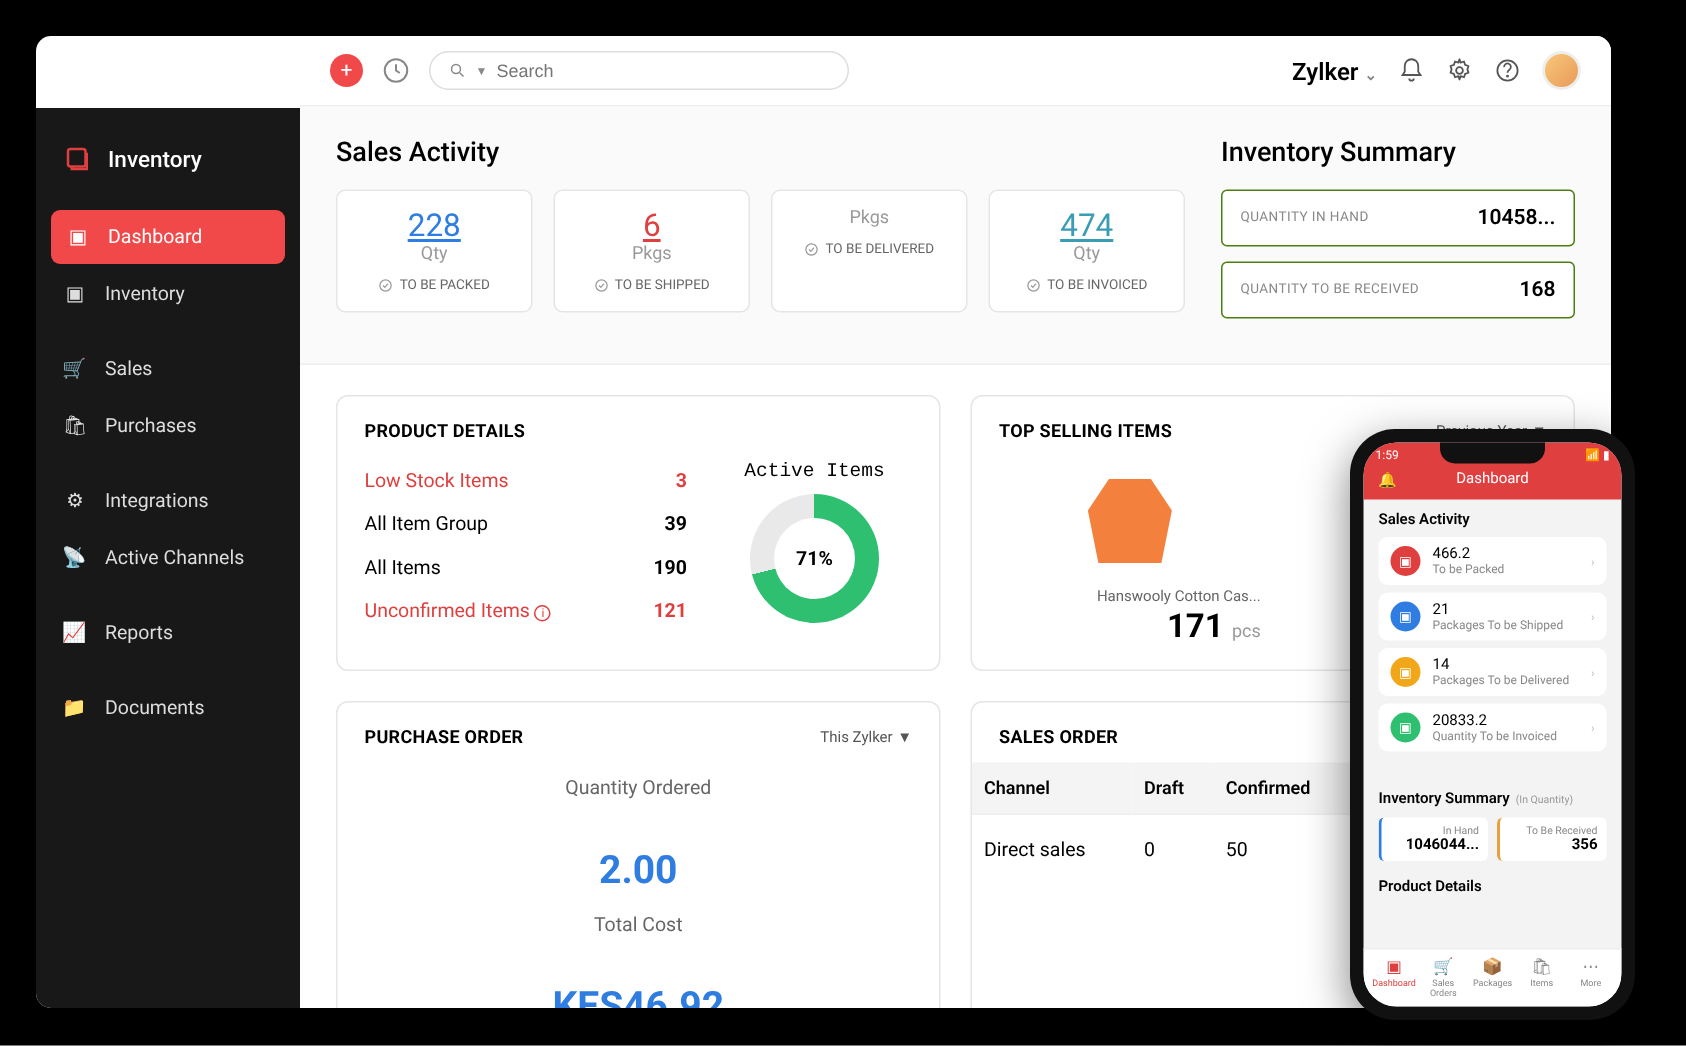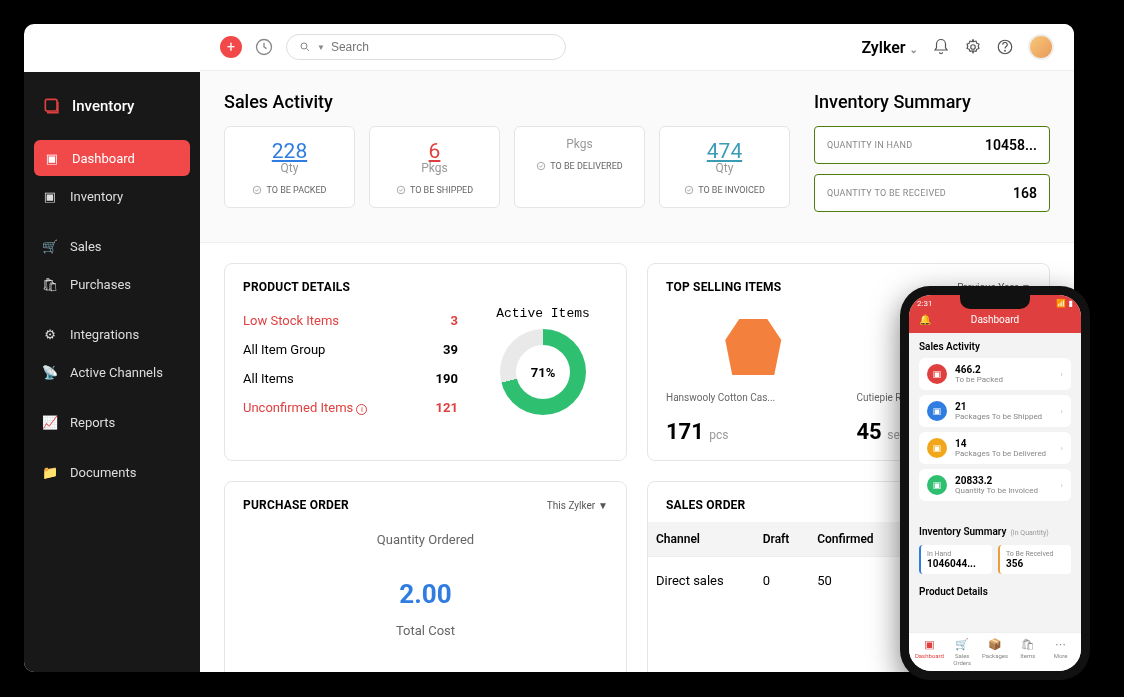--- a/index.html
+++ b/index.html
@@ -57,24 +57,24 @@
 .pd-list { flex: 1; }
 .pd-row { display: flex; justify-content: space-between; padding: 7px 0; font-size: 13px; }
 .pd-row.alert { color: #e03f3f; }
 .pd-val { font-weight: 700; }
 .donut-wrap { width: 130px; text-align: center; }
 .donut-title { font-size: 13px; margin-bottom: 8px; font-family: Liberation Mono, monospace; }
 .donut { position: relative; width: 86px; height: 86px; margin: 0 auto; border-radius: 50%; background: conic-gradient(#2fbf71 0 71%, #e9e9e9 71% 100%); }
 .donut::after { content: attr(data-pct); position: absolute; inset: 16px; background: #fff; border-radius: 50%; display: flex; align-items: center; justify-content: center; font-size: 13px; font-weight: 700; }
 
 .top-items { display: flex; gap: 16px; }
-.item-card { flex: 1; text-align: left; }
+.item-card { flex: 1; text-align: right; }
 .item-img { width: 70px; height: 70px; margin: 6px auto 10px; border-radius: 4px; }
 .item-name { font-size: 10px; color: #666; white-space: nowrap; overflow: hidden; text-overflow: ellipsis; }
-.item-qty { font-size: 22px; font-weight: 700; margin-top: 16px; }
+.item-qty { font-size: 22px; font-weight: 700; margin-top: 2px; }
 .item-unit { font-size: 12px; color: #999; font-weight: 400; }
 
 .po-body { text-align: center; padding: 8px 0; }
 .po-label { font-size: 13px; color: #666; margin-bottom: 4px; }
 .po-big { font-size: 26px; font-weight: 700; color: #2f7de1; margin-bottom: 14px; margin-top: 32px; }
 
 .so-table { width: 100%; border-collapse: collapse; font-size: 13px; }
 .so-table th { text-align: left; font-weight: 600; padding: 10px 8px; background: #f4f4f4; font-size: 12px; }
 .so-table td { padding: 16px 8px; border-top: 1px solid #eee; }
 
@@ -82,28 +82,28 @@
 .phone { position: absolute; right: 34px; top: 286px; width: 190px; height: 394px; background: #111; border-radius: 30px; padding: 9px; box-shadow: 0 10px 30px rgba(0,0,0,.5); }
 .phone-inner { width: 100%; height: 100%; background: #f4f3f3; border-radius: 22px; overflow: hidden; display: flex; flex-direction: column; }
 .notch { position: absolute; top: 9px; left: 50%; transform: translateX(-50%); width: 70px; height: 14px; background: #111; border-radius: 0 0 10px 10px; z-index: 2; }
 .ph-status { font-size: 8px; color: #fff; background: #e03f3f; padding: 4px 8px 2px; display: flex; justify-content: space-between; }
 .ph-head { background: #e03f3f; color: #fff; text-align: center; font-size: 10px; padding: 4px 0 8px; position: relative; }
 .ph-head .bell { position: absolute; left: 10px; top: 4px; font-size: 10px; }
 .ph-sec { padding: 8px 10px; }
 .ph-sec-title { font-size: 10px; font-weight: 600; margin-bottom: 6px; }
 .ph-row { display: flex; align-items: center; gap: 8px; background: #fff; border-radius: 6px; padding: 6px 8px; margin-bottom: 5px; font-size: 8px; }
 .ph-row .dot { width: 20px; height: 20px; border-radius: 50%; display: flex; align-items: center; justify-content: center; color: #fff; font-size: 9px; flex-shrink: 0; }
-.ph-row .v { font-weight: 700; font-size: 10px; }
+.ph-row .v { font-weight: 400; font-size: 10px; }
 .ph-row .l { color: #888; }
 .ph-row .ch { margin-left: auto; color: #bbb; }
 .ph-inv { padding: 6px 10px; }
 .ph-inv-title { font-size: 10px; font-weight: 600; }
 .ph-inv-sub { font-size: 7px; color: #999; }
 .ph-inv-cards { display: flex; gap: 6px; margin-top: 6px; }
-.ph-inv-card { flex: 1; background: #fff; border-radius: 4px; padding: 5px 6px; border-left: 2px solid #2f7de1; }
+.ph-inv-card { flex: 1; background: #fff; border-radius: 4px; padding: 5px 6px; border-left: 2px solid #2f7de1; text-align: right; }
 .ph-inv-card:last-child { border-left-color: #e8a03f; }
 .ph-inv-card .l { font-size: 7px; color: #888; }
 .ph-inv-card .v { font-size: 10px; font-weight: 700; }
 .ph-tab { margin-top: auto; display: flex; background: #fff; padding: 5px 4px; border-top: 1px solid #eee; }
 .ph-tab-item { flex: 1; text-align: center; font-size: 6px; color: #888; }
 .ph-tab-item.active { color: #e03f3f; }
 .ph-tab-item .ico { font-size: 11px; display: block; margin-bottom: 1px; }
 .ph-pd-title { font-size: 10px; font-weight: 600; padding: 6px 10px 0; }
 
 .icon { width: 16px; height: 16px; display: inline-flex; align-items: center; justify-content: center; }
@@ -350,21 +350,21 @@
         </div>
       </div>
     </div>
   </div>
 </div>
 
 <div class="phone">
   <div class="notch"></div>
   <div class="phone-inner">
     <div class="ph-status">
-        <span>2:31</span>
+        <span>1:59</span>
         <span>📶 ▮</span>
       </div>
     <div class="ph-head">
       <span class="bell">🔔</span>
       <span>Dashboard</span>
     </div>
     <div class="ph-sec">
       <div class="ph-sec-title">Sales Activity</div>
       <div id="ph-rows">
           <div class="ph-row">

